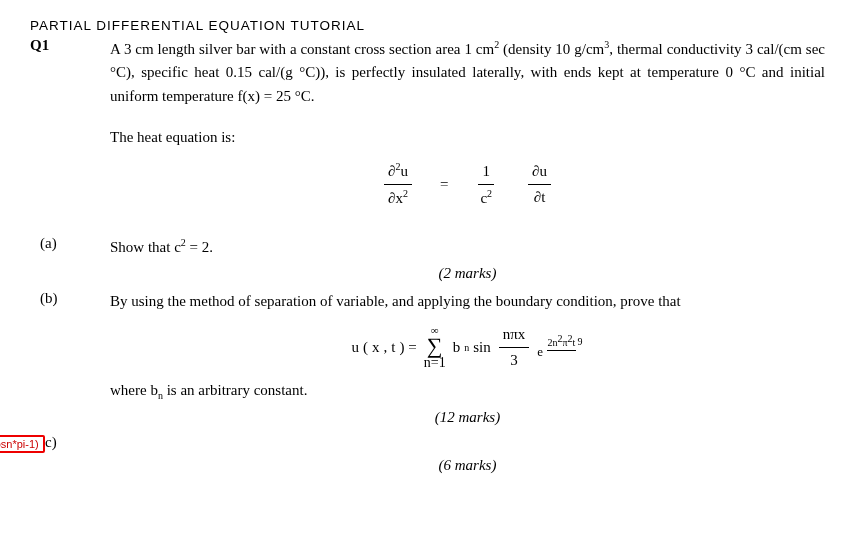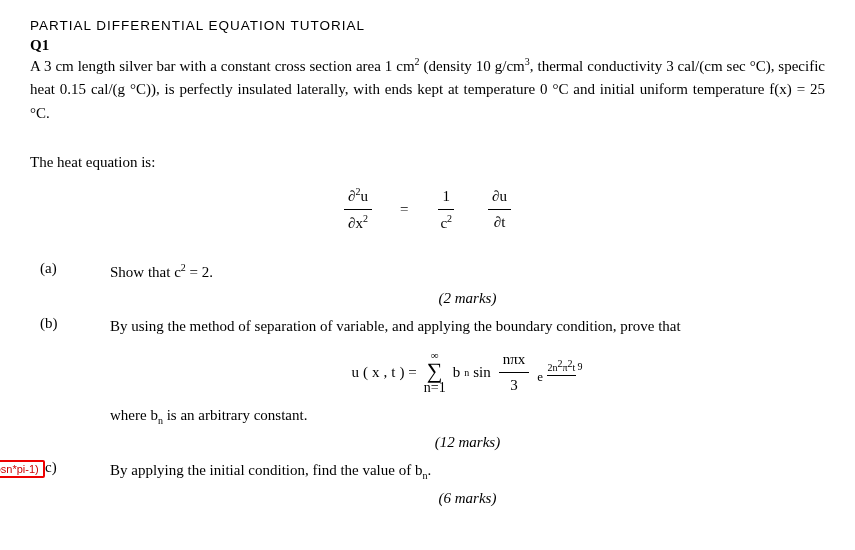--- a/index.html
+++ b/index.html
@@ -14,39 +14,39 @@
     }
     .page-title {
       font-family: Arial, sans-serif;
       font-size: 13.5px;
       letter-spacing: 1px;
       margin-bottom: 4px;
       color: #000;
     }
     .question-block {
       display: flex;
-      flex-direction: column;
+      flex-direction: row;
       align-items: flex-start;
       margin-bottom: 10px;
       justify-content: flex-end;
     }
     .q-label {
       font-weight: bold;
       font-size: 15px;
       min-width: 80px;
       padding-top: 0;
       font-family: "Times New Roman", Times, serif;
     }
     .q-content {
       flex: 1;
       text-align: justify;
       line-height: 1.55;
     }
     .heat-eq-label {
-      margin-top: 26px;
+      margin-top: 18px;
       margin-bottom: 10px;
       font-size: 15px;
     }
     .equation-center {
       text-align: center;
       margin: 10px 0 14px 0;
     }
     .fraction {
       display: inline-flex;
       flex-direction: column;
@@ -219,19 +219,16 @@
     where <span class="italic">b</span><sub><span class="italic">n</span></sub> is an arbitrary constant.
   </div>
 </div>
 <div class="marks-row">
   <span>(12 marks)</span>
 </div>
 
 <div class="part-row" style="position:relative;">
   <div class="answer-badge">Answer: -50/n.pi(cosn*pi-1)</div>
   <div class="part-label">(c)</div>
-  <div class="part-content">
-    By applying the initial condition, find the value of <span class="italic">b</span><sub><span class="italic">n</span></sub>.
-  </div>
 </div>
 <div class="marks-row">
   <span>(6 marks)</span>
 </div>
 
 </body></html>

